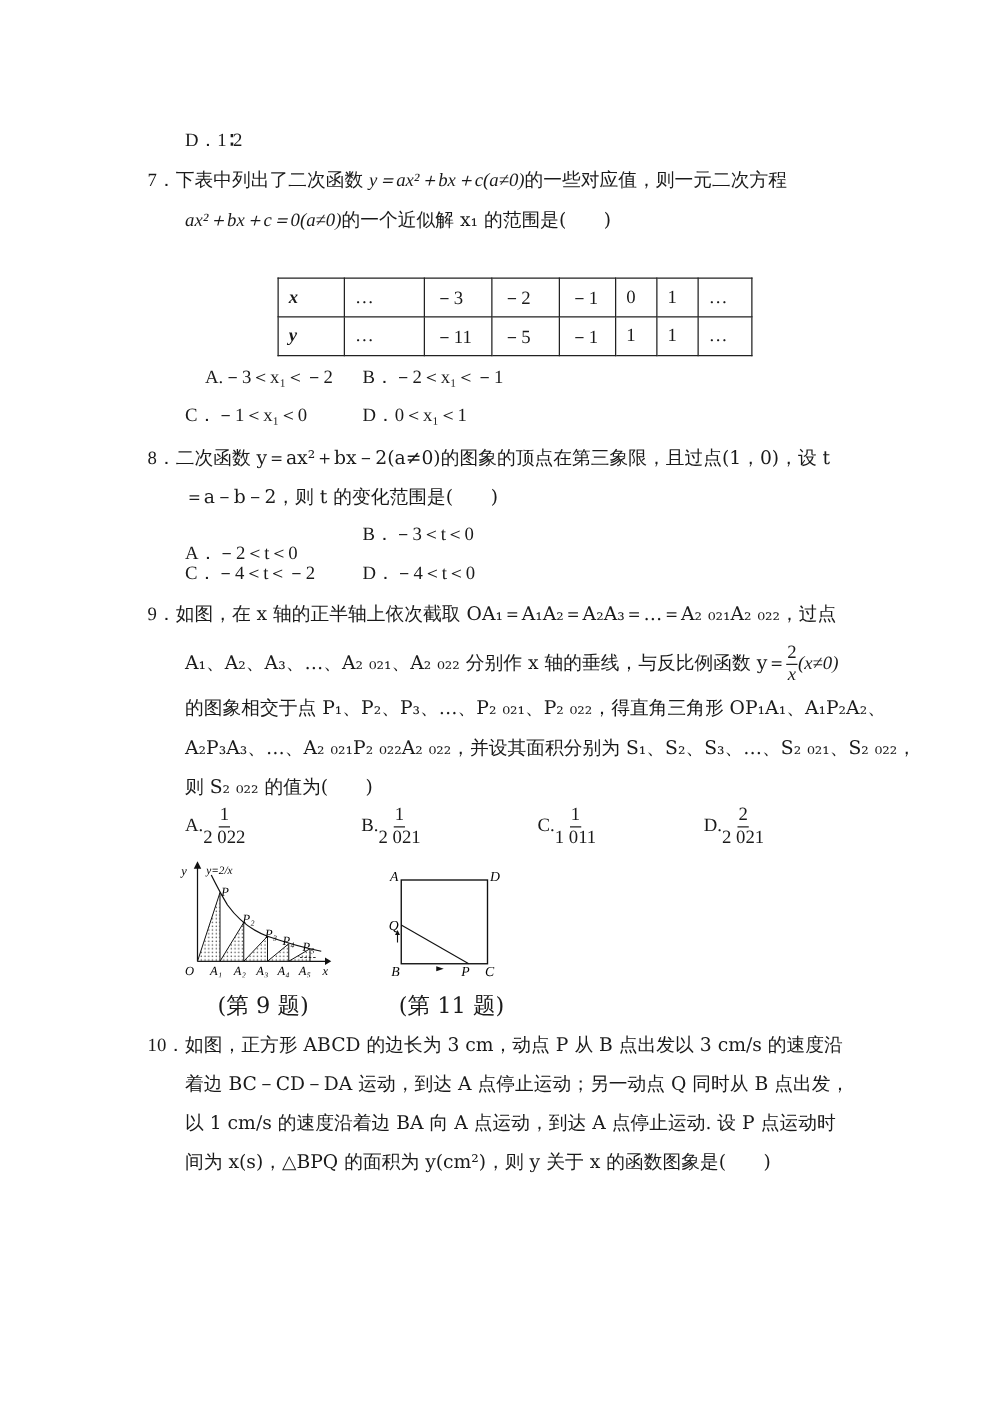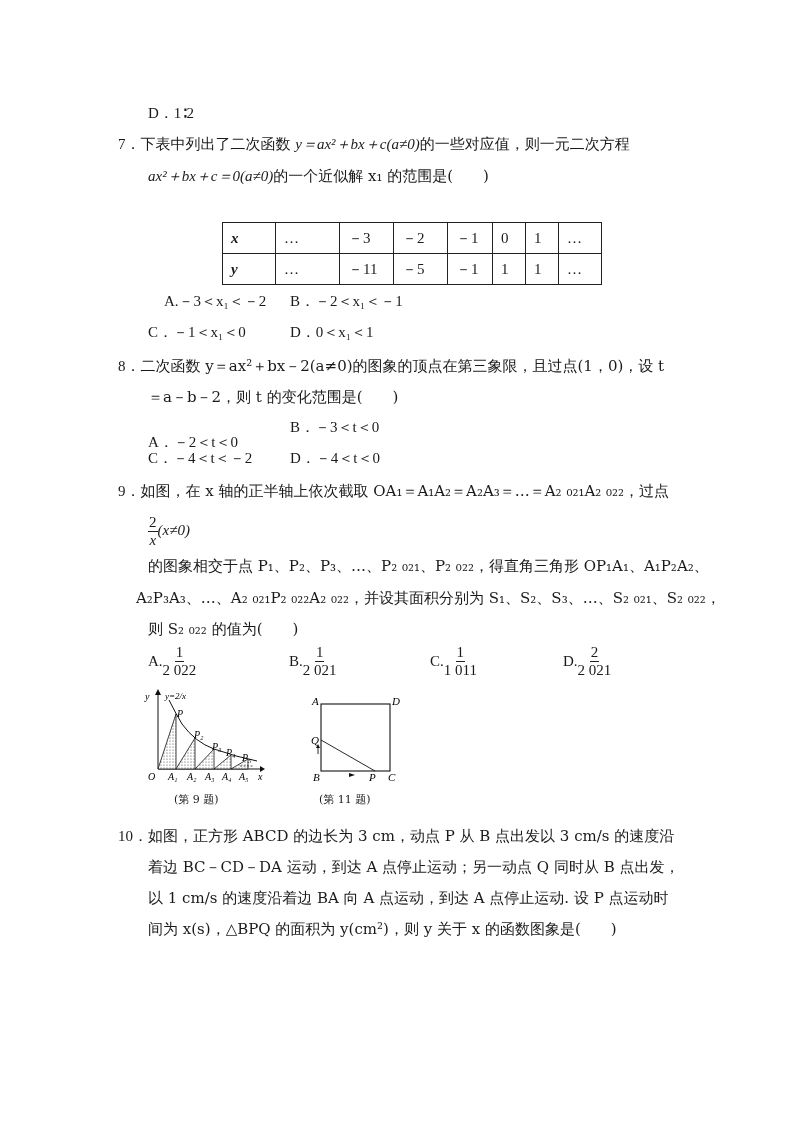--- a/index.html
+++ b/index.html
@@ -21,21 +21,21 @@
   }
   table.vt td.h { font-weight: bold; font-style: italic; width: 44px; }
   .frac {
     display: inline-flex; flex-direction: column; align-items: center;
     vertical-align: middle; font-family: "Liberation Serif", serif; line-height: 17px;
   }
   .frac .num { border-bottom: 1px solid #222; padding: 0 1px; }
   .opt { position: absolute; font-family: "Liberation Serif", serif; white-space: nowrap; }
   .opt .lbl { vertical-align: middle; }
   svg text { font-family: "Liberation Serif", serif; font-style: italic; }
-  .caption { position: absolute; font-size: 11px; }
+  .caption { position: absolute; font-size: 18px; }
 </style>
 </head>
 <body>
 
 <div class="line lat" style="left:148px;top:103px;">D．1∶2</div>
 
 <div class="line" style="left:118px;top:134px;">
   <span class="qnum">7．</span><span>下表中列出了二次函数 </span><span class="it">y＝ax²＋bx＋c(a≠0)</span><span>的一些对应值，则一元二次方程</span>
 </div>
 <div class="line" style="left:148px;top:166px;">
@@ -78,27 +78,27 @@
 <div class="line" style="left:148px;top:387px;">＝a－b－2，则 t 的变化范围是(　　)</div>
 <div class="opt" style="left:148px;top:418px;margin-top:15px;">A．－2＜t＜0</div>
 <div class="opt" style="left:290px;top:418px;">B．－3＜t＜0</div>
 <div class="opt" style="left:148px;top:449px;">C．－4＜t＜－2</div>
 <div class="opt" style="left:290px;top:449px;">D．－4＜t＜0</div>
 
 <div class="line" style="left:118px;top:481px;">
   <span class="qnum">9．</span><span>如图，在 x 轴的正半轴上依次截取 OA₁＝A₁A₂＝A₂A₃＝…＝A₂ ₀₂₁A₂ ₀₂₂，过点</span>
 </div>
 <div class="line" style="left:148px;top:513px;line-height:34px;">
-  <span class="frac">
+  <span>A₁、A₂、A₃、…、A₂ ₀₂₁、A₂ ₀₂₂ 分别作 x 轴的垂线，与反比例函数 y＝</span><span class="frac">
       <span class="num">2</span>
       <span class="it">x</span>
     </span><span class="it">(x≠0)</span>
 </div>
 <div class="line" style="left:148px;top:556px;">的图象相交于点 P₁、P₂、P₃、…、P₂ ₀₂₁、P₂ ₀₂₂，得直角三角形 OP₁A₁、A₁P₂A₂、</div>
-<div class="line" style="left:136px;top:588px;">A₂P₃A₃、…、A₂ ₀₂₁P₂ ₀₂₂A₂ ₀₂₂，并设其面积分别为 S₁、S₂、S₃、…、S₂ ₀₂₁、S₂ ₀₂₂，</div>
+<div class="line" style="left:148px;top:588px;">A₂P₃A₃、…、A₂ ₀₂₁P₂ ₀₂₂A₂ ₀₂₂，并设其面积分别为 S₁、S₂、S₃、…、S₂ ₀₂₁、S₂ ₀₂₂，</div>
 <div class="line" style="left:148px;top:619px;">则 S₂ ₀₂₂ 的值为(　　)</div>
 
 <div class="opt" style="left:148px;top:644px;">
   <span class="lbl">A.</span><span class="frac">
       <span class="num">1</span>
       <span>2 022</span>
     </span>
 </div>
 <div class="opt" style="left:289px;top:644px;">
   <span class="lbl">B.</span><span class="frac">

